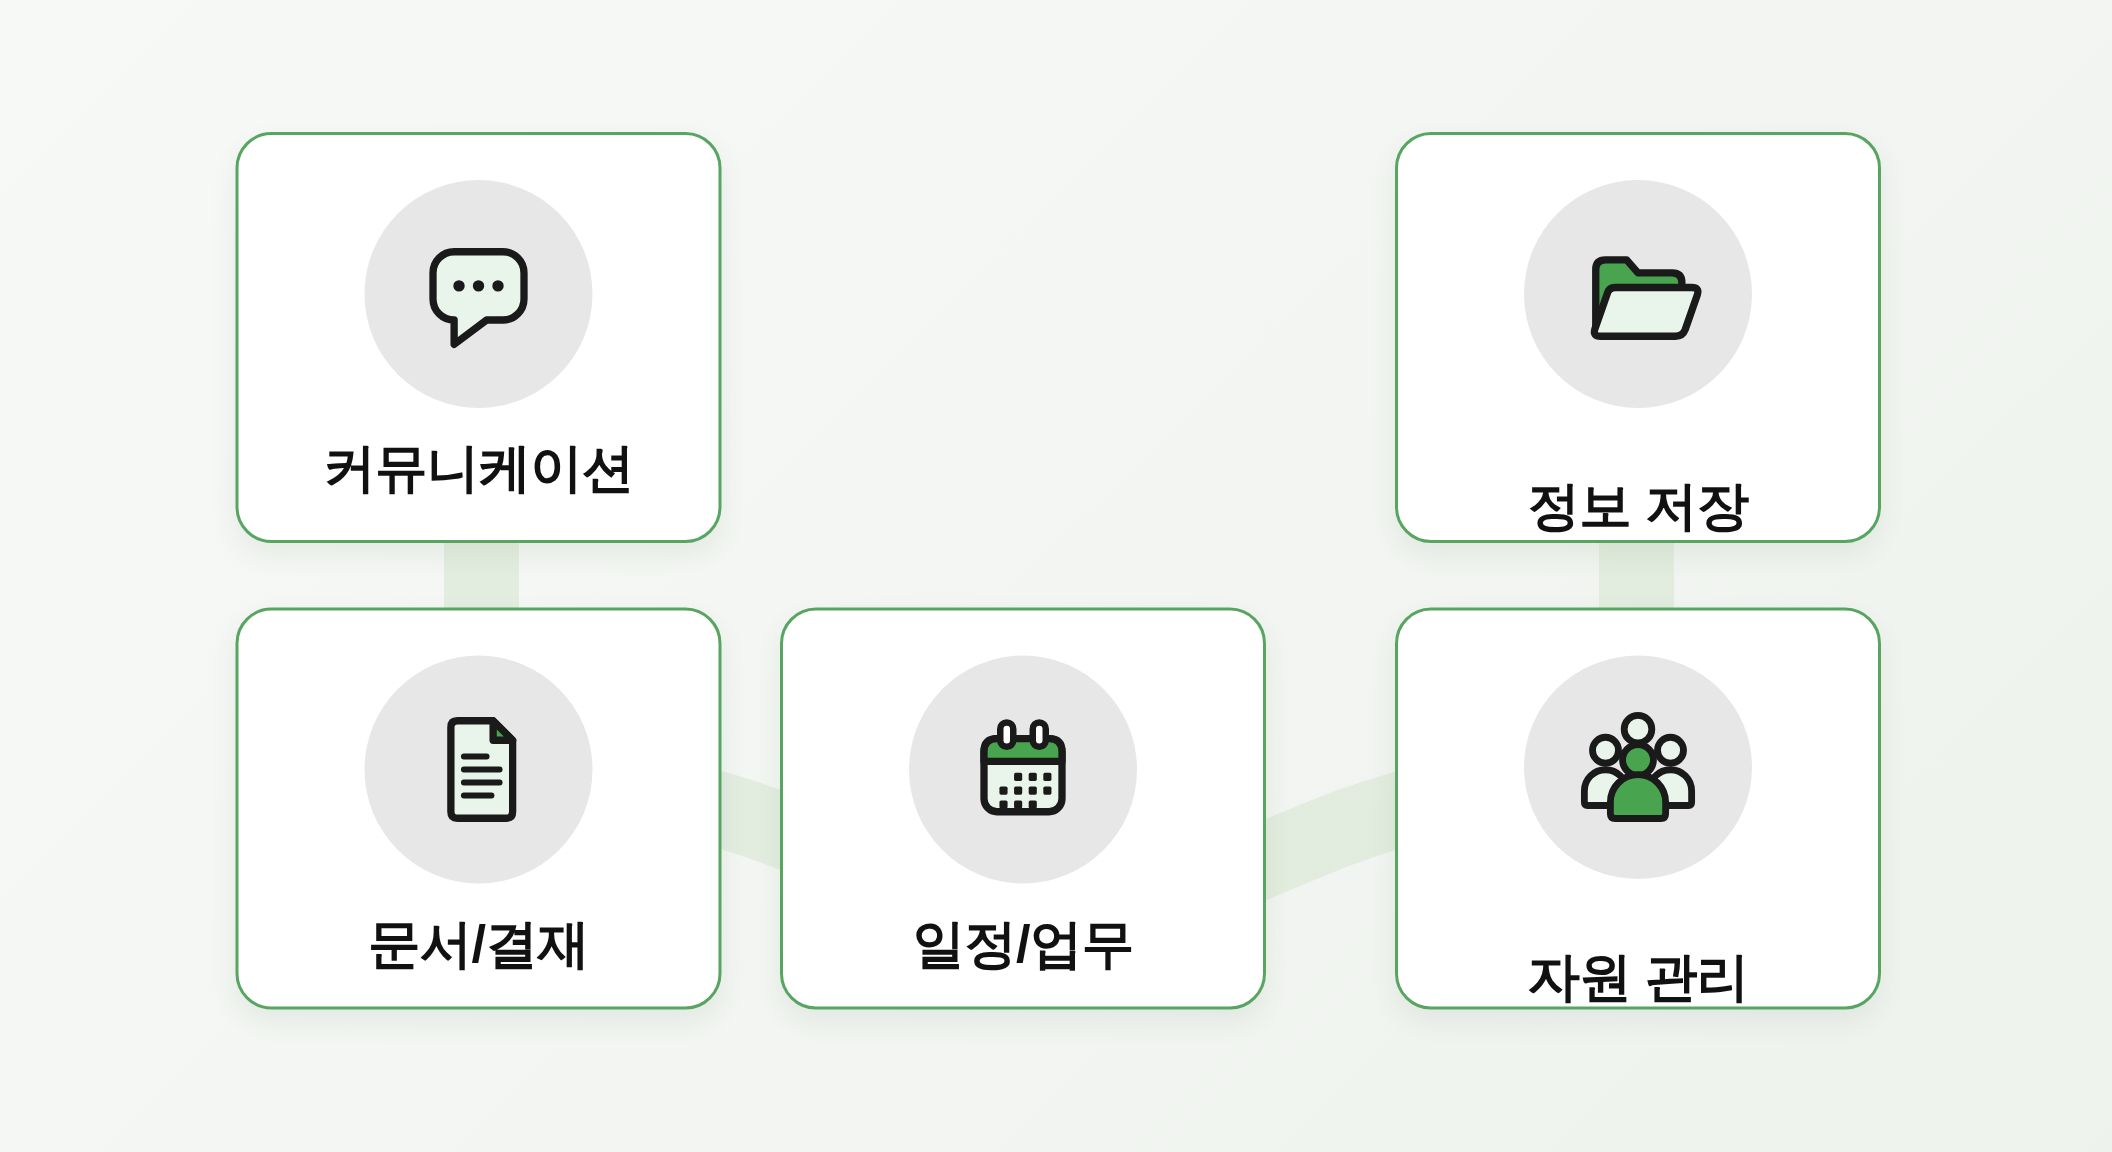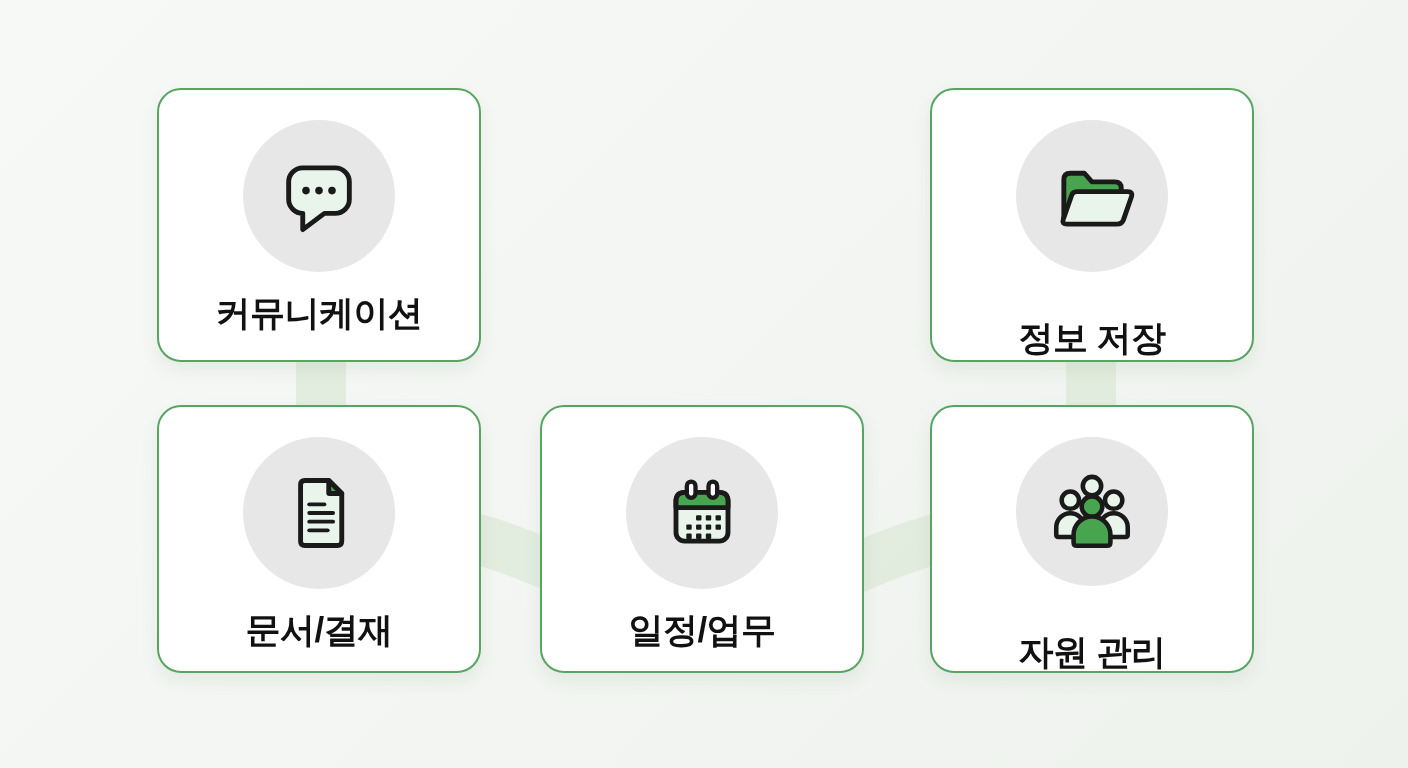--- a/index.html
+++ b/index.html
@@ -26,21 +26,21 @@
     border-radius: 24px;
     box-shadow: 0 8px 18px rgba(60, 90, 60, 0.08);
     display: flex;
     flex-direction: column;
     align-items: center;
     padding-top: 30px;
   }
   .card.row-top { top: 88px; height: 274px; }
   .card.row-bottom { top: 405px; height: 268px; }
   .card.col-left { left: 157px; }
-  .card.col-mid { left: 540px; }
+  .card.col-mid { left: 520px; }
   .card.col-right { left: 930px; gap: 25px; }
   .icon-circle {
     width: 152px; height: 152px;
     border-radius: 50%;
     background: var(--icon_circle_bg, #e6e7e6);
     display: flex;
     align-items: center;
     justify-content: center;
   }
   .icon-circle svg { width: 104px; height: 104px; display: block; }

